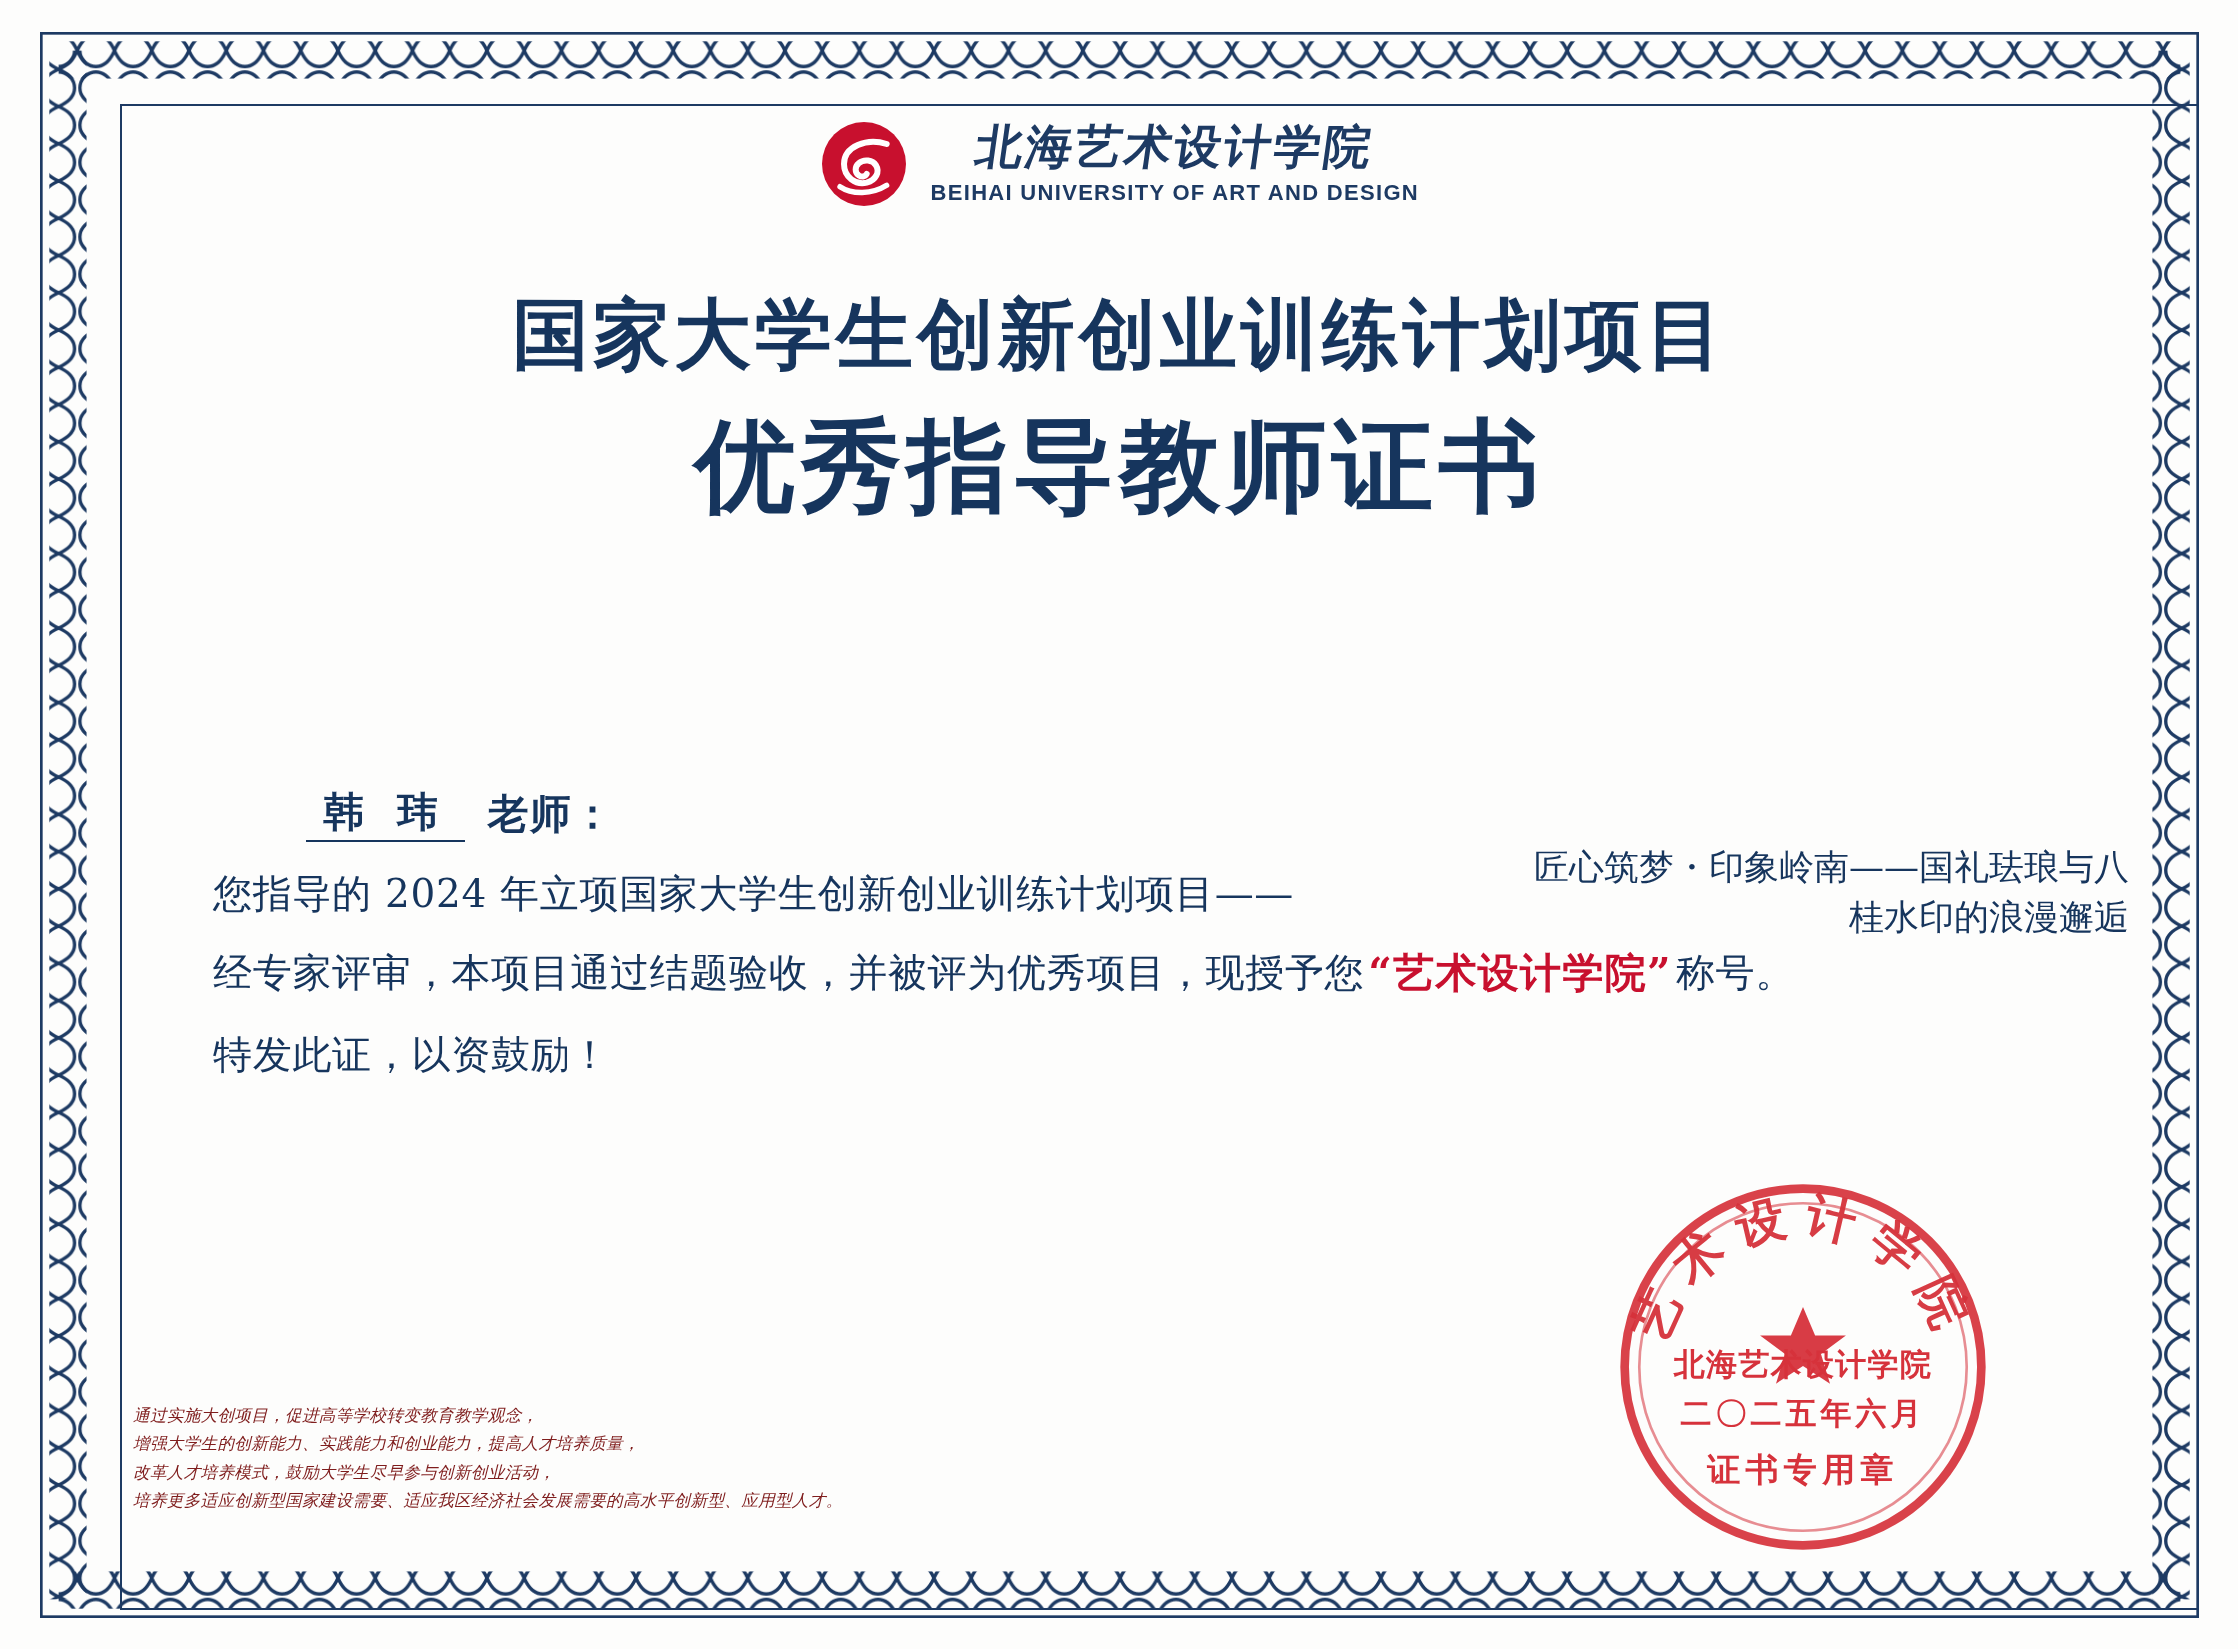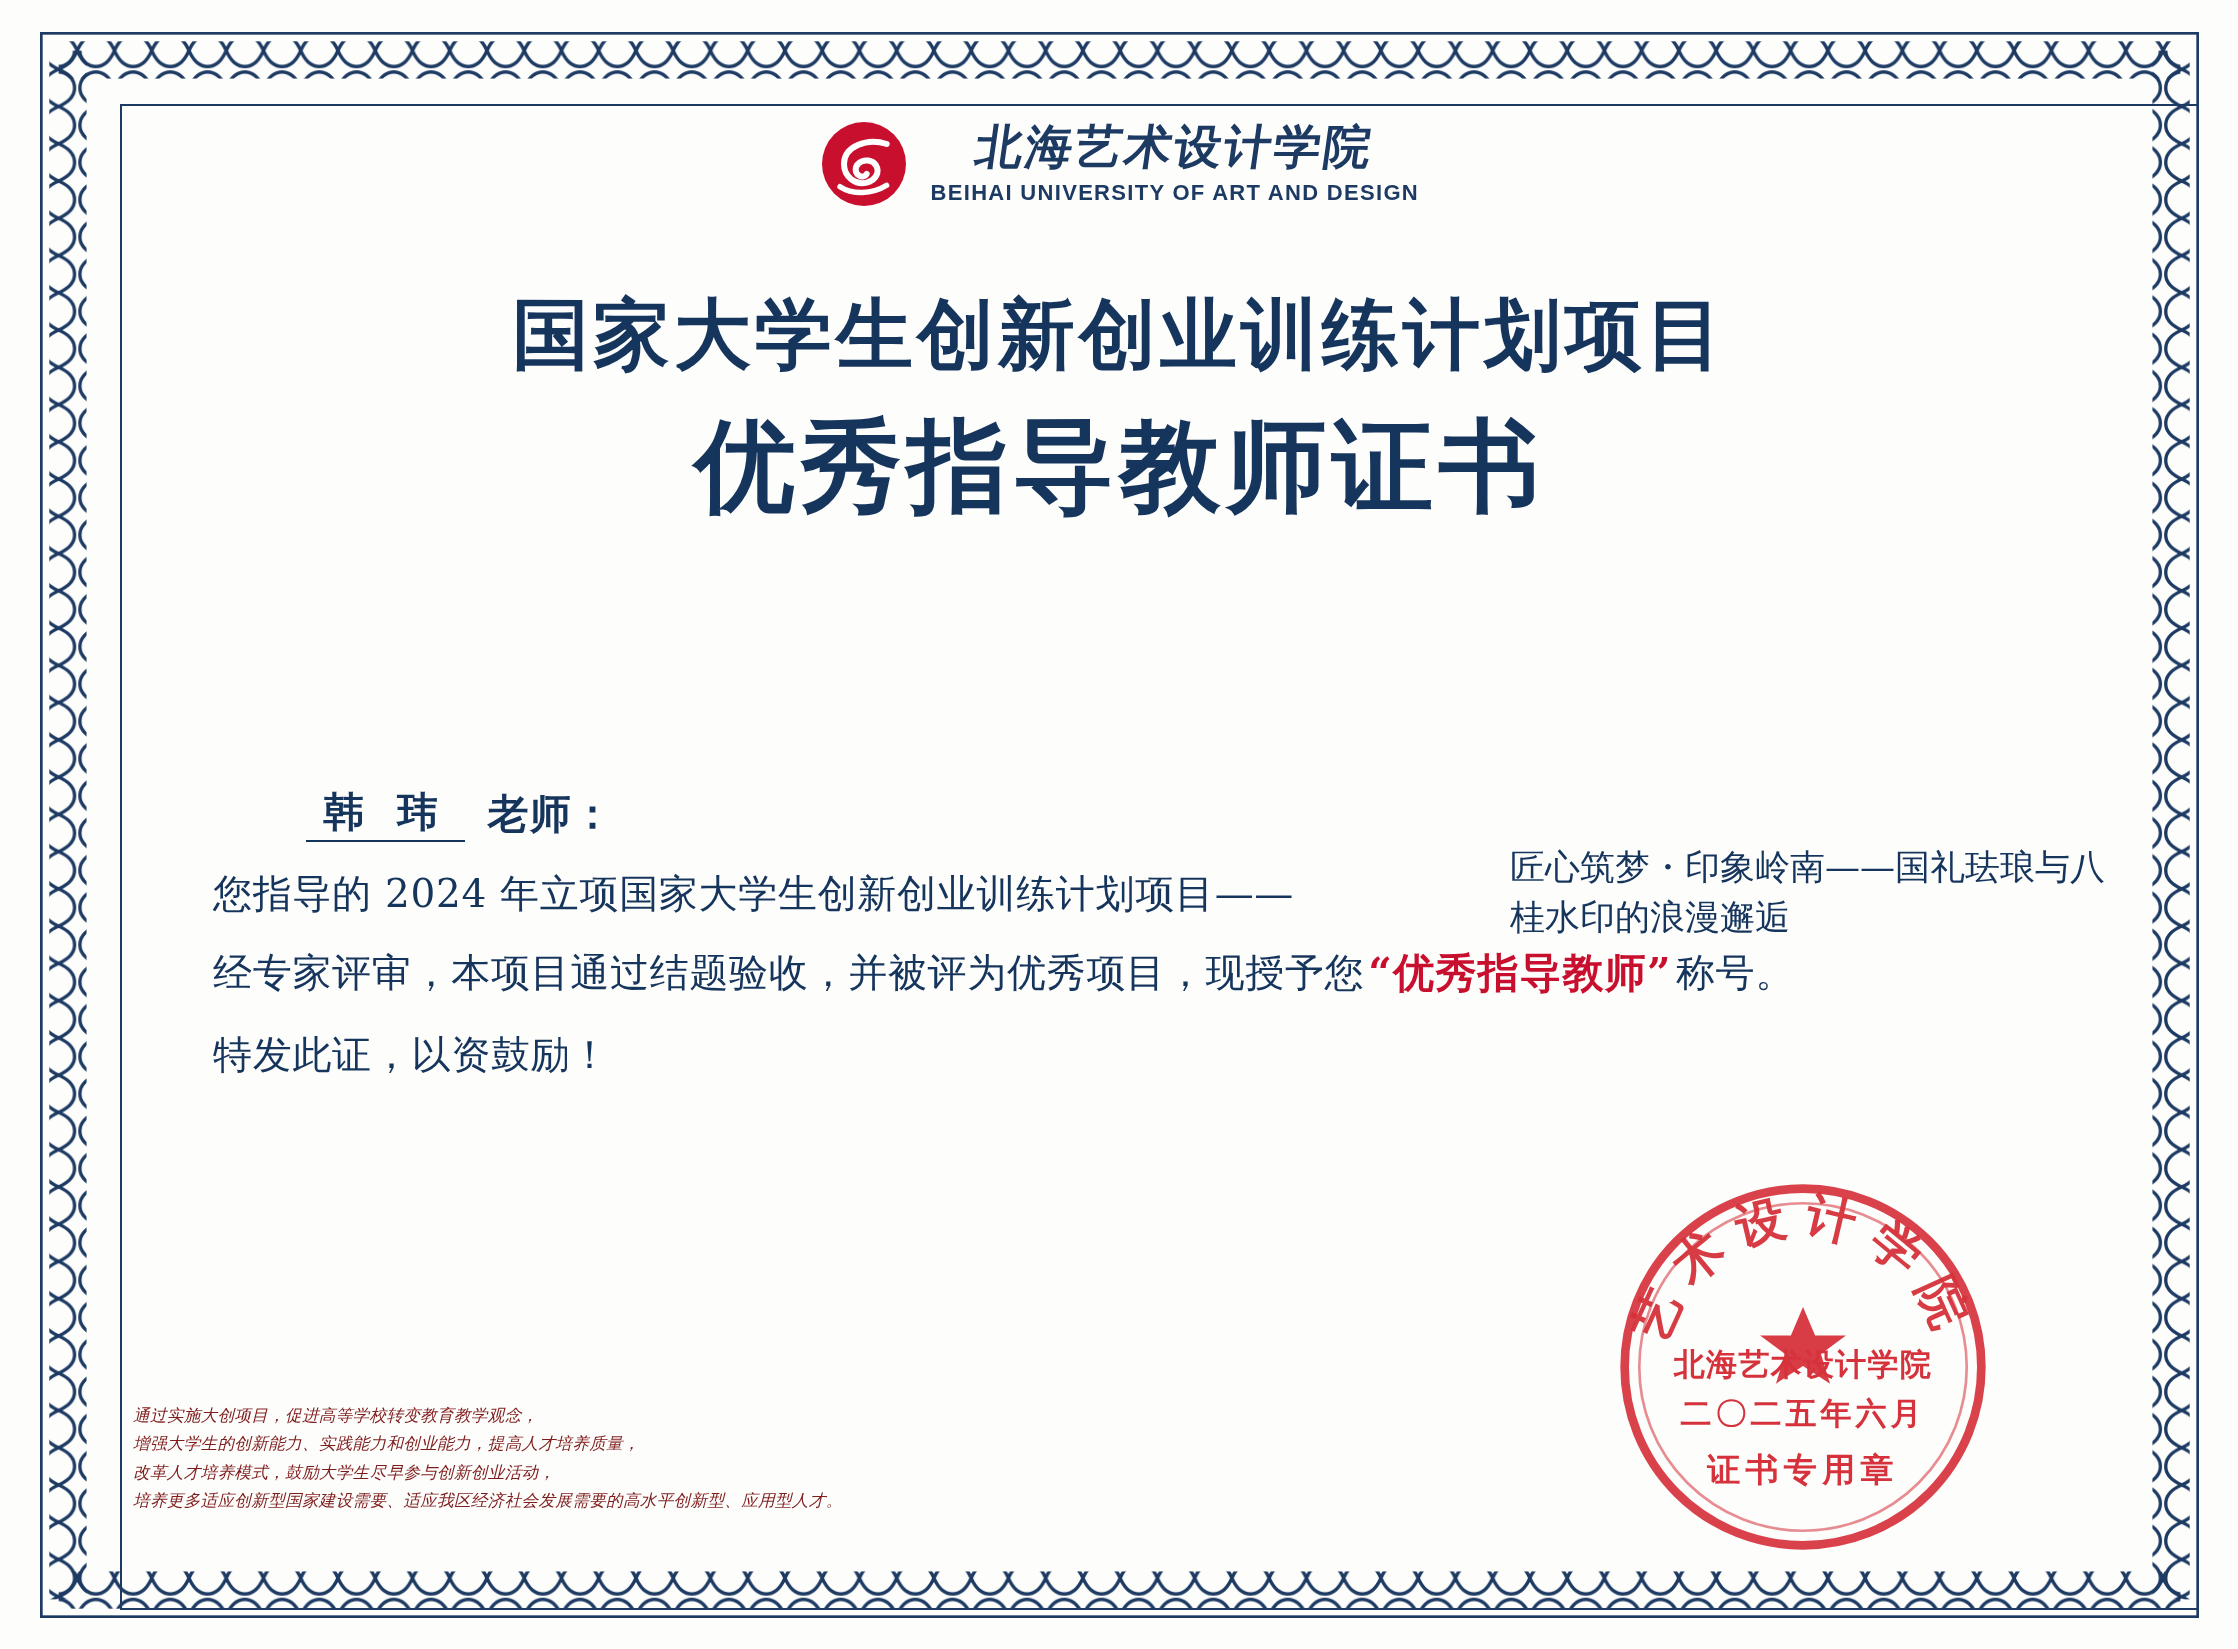--- a/index.html
+++ b/index.html
@@ -171,20 +171,21 @@
   .project-name {
     position: absolute;
     left: 1510px;
     top: 843px;
     width: 619px;
     font-family: "DejaVu Serif", serif;
     font-size: 35px;
     line-height: 1.42;
     color: #16355d;
     letter-spacing: 0px;
+    text-align: right;
   }
   .line2 {
     margin-top: 14.6px;
     padding-left: 80px;
     display: flex;
     align-items: center;
     white-space: nowrap;
   }
   .honor {
     color: #c8102e;
@@ -291,21 +292,21 @@
       <div class="teacher-name">韩 玮</div>
       <div class="salutation-suffix">老师：</div>
     </div>
 
     <div class="para line1">
       <span>您指导的 2024 年立项国家大学生创新创业训练计划项目——</span>
     </div>
 
     <div class="para line2">
       <span>经专家评审，本项目通过结题验收，并被评为优秀项目，现授予您</span>
-      <span class="honor">“优秀指导教师”</span>
+      <span class="honor">“艺术设计学院”</span>
       <span>称号。</span>
     </div>
 
     <div class="para line3">特发此证，以资鼓励！</div>
   </div>
 
   <div class="project-name">匠心筑梦・印象岭南——国礼珐琅与八桂水印的浪漫邂逅</div>
 
   <div class="footnote">
     <div>通过实施大创项目，促进高等学校转变教育教学观念，</div>

